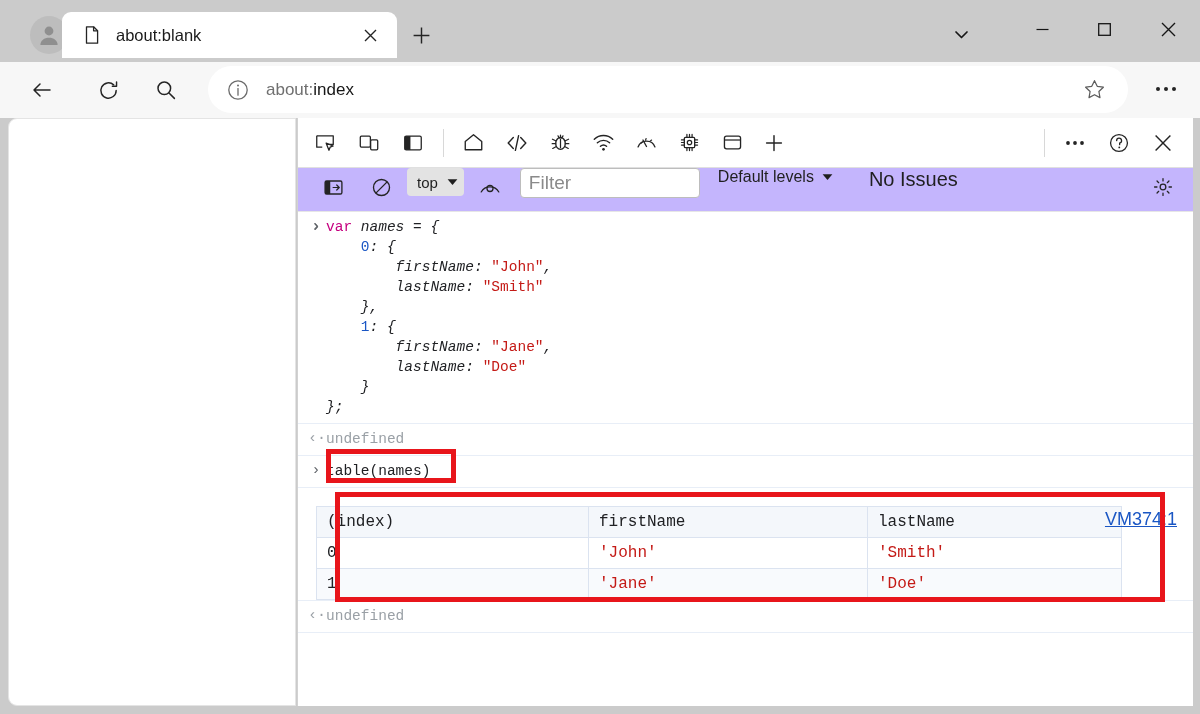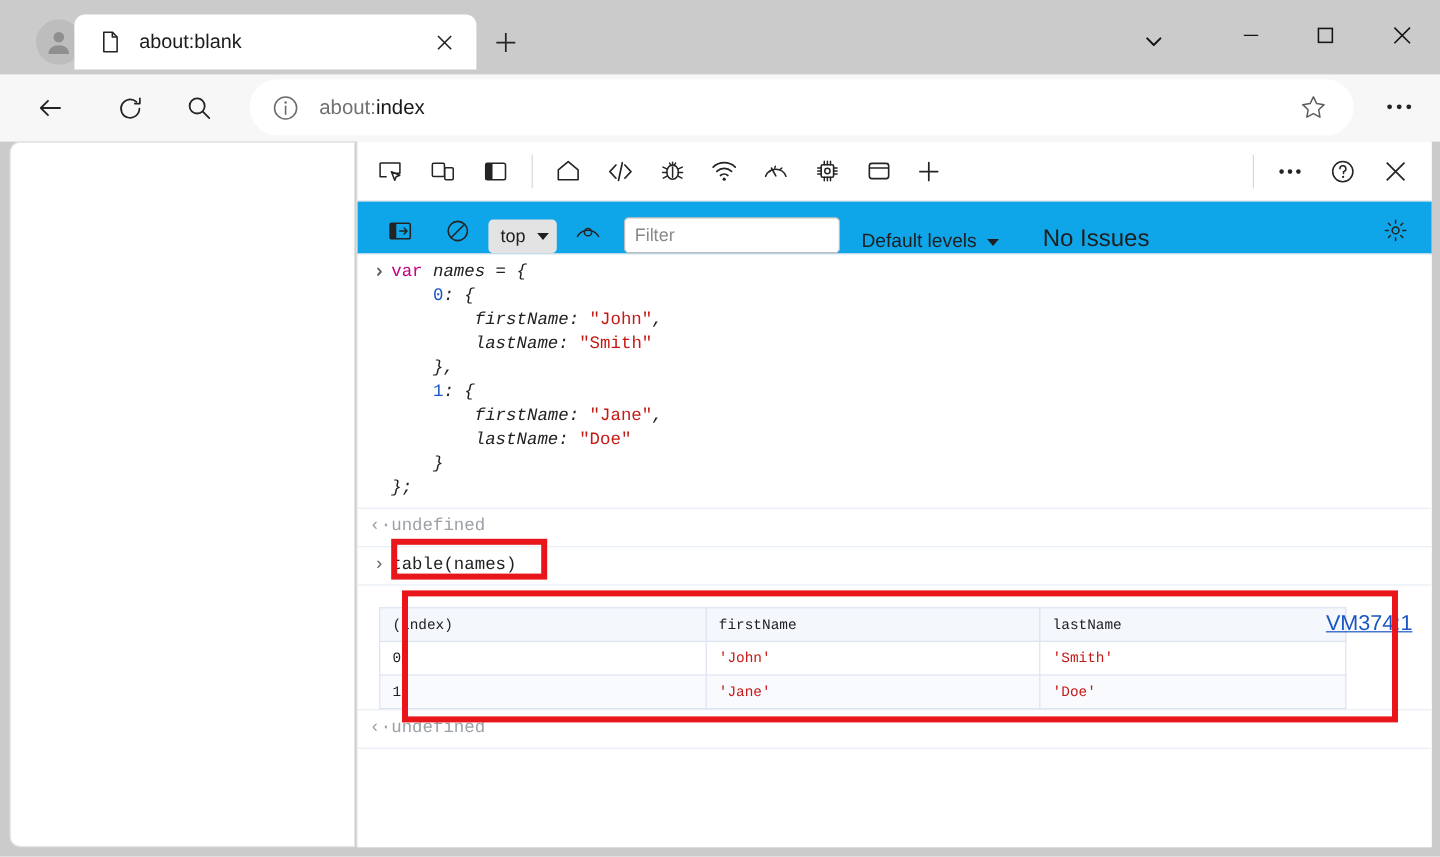--- a/index.html
+++ b/index.html
@@ -120,31 +120,31 @@
   .dt-tab.active::after {
     content: ""; position: absolute; left: 6px; right: 6px; bottom: 0;
     height: 3px; background: #0f6cbd; border-radius: 2px 2px 0 0;
   }
   .dt-tabbar-right {
     margin-left: auto; display: flex; align-items: center; padding-right: 8px;
   }
 
   .dt-filterbar {
     position: relative; height: 44px; flex: 0 0 auto;
-    background: #0ea5e9; border-bottom: 1px solid #e6e6e6;
-    display: flex; align-items: flex-end; gap: 4px; padding: 0 8px;
+    background: #c4b5fd; border-bottom: 1px solid #e6e6e6;
+    display: flex; align-items: flex-start; gap: 4px; padding: 0 8px;
   }
   .ctx-select {
     height: 28px; padding: 0 6px 0 10px; border-radius: 4px; background: #e3e3e3;
     display: flex; align-items: center; gap: 9px; font-size: 15px; color: #1f1f1f;
   }
   .filter-input {
     width: 180px; height: 30px; margin-left: 4px;
     border: 1px solid #bdbdbd; border-radius: 4px; background: #ffffff;
-    font-size: 15px; color: #1f1f1f; padding: 0 8px;
+    font-size: 19px; color: #1f1f1f; padding: 0 8px;
     font-family: "Liberation Sans", sans-serif;
   }
   .filter-input::placeholder { color: #8a8a8a; }
   .levels {
     margin-left: 14px; display: flex; align-items: center; gap: 8px;
     font-size: 16px; color: #1f1f1f;
   }
   .issues { margin-left: 32px; font-size: 20px; color: #1f1f1f; }
   .dt-settings { margin-left: auto; }
 
@@ -170,21 +170,21 @@
 
   .c-row.tablerow { border-bottom: 1px solid #e8eef7; }
   .vmlink {
     position: absolute; right: 16px; top: 3px;
     font-family: "Liberation Sans", sans-serif; font-size: 18px;
     color: #1a56c4; text-decoration: underline;
   }
   table.ctable {
     margin: 18px 0 0 18px; width: 806px;
     border-collapse: collapse;
-    font-family: "Liberation Mono", monospace; font-size: 12px;
+    font-family: "Liberation Mono", monospace; font-size: 16px;
   }
   table.ctable th, table.ctable td {
     border: 1px solid #dbe3f0; text-align: left;
     padding: 6px 10px; font-weight: normal; height: 28px;
   }
   table.ctable thead th { background: #f4f7fb; color: #202124; }
   table.ctable tbody tr:nth-child(odd) td { background: #ffffff; }
   table.ctable tbody tr:nth-child(even) td { background: #f8fafd; }
   td.idx, th.idx { width: 272px; color: #202124; }
   td.val { color: #c41a16; }

